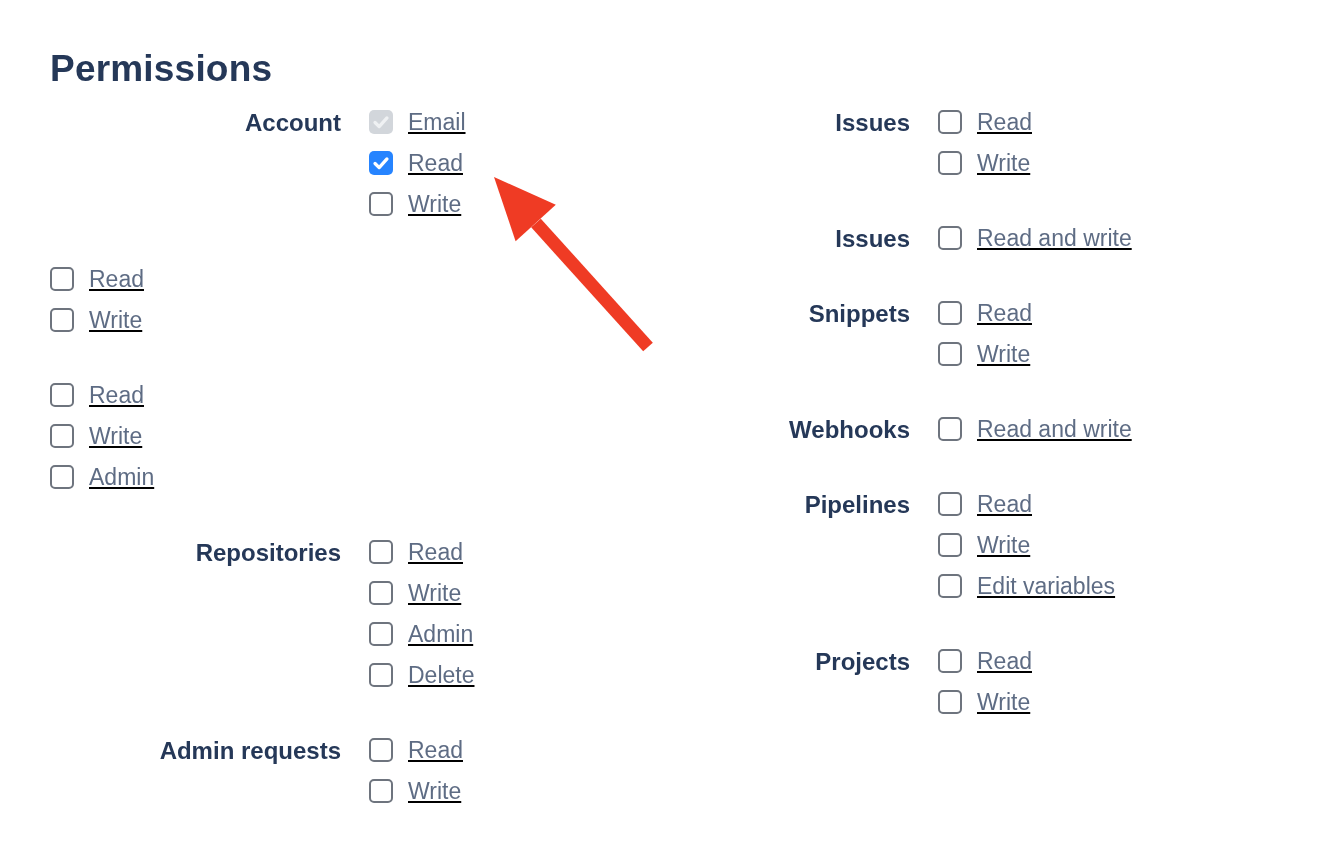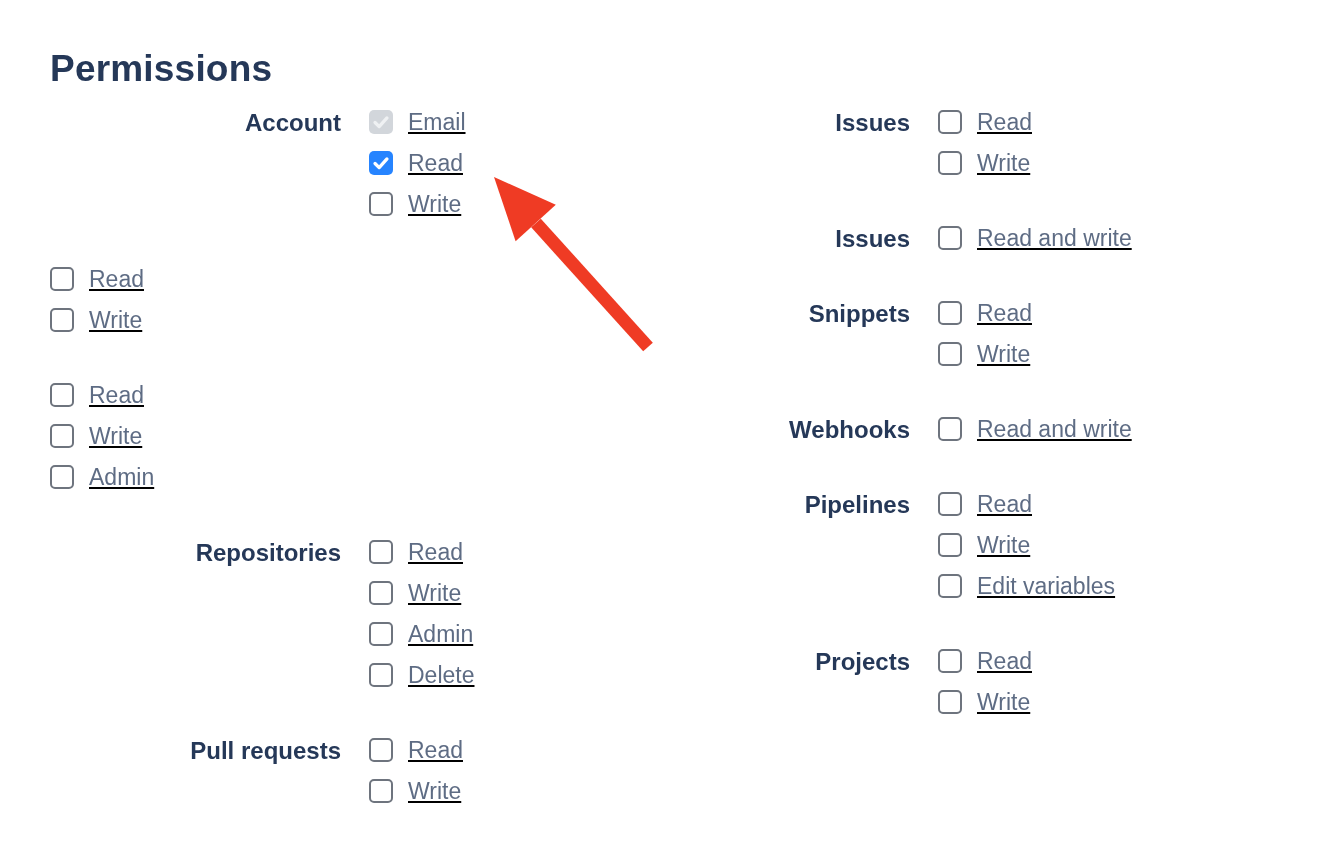--- a/index.html
+++ b/index.html
@@ -147,21 +147,21 @@
               <span class="cb unchecked"></span>
               <label class="opt-label">Admin</label>
             </div>
             <div class="opt-row">
               <span class="cb unchecked"></span>
               <label class="opt-label">Delete</label>
             </div>
           </div>
         </div>
         <div class="perm-group">
-          <div class="group-label">Pull requests</div>
+          <div class="group-label">Admin requests</div>
           <div class="options">
             <div class="opt-row">
               <span class="cb unchecked"></span>
               <label class="opt-label">Read</label>
             </div>
             <div class="opt-row">
               <span class="cb unchecked"></span>
               <label class="opt-label">Write</label>
             </div>
           </div>

